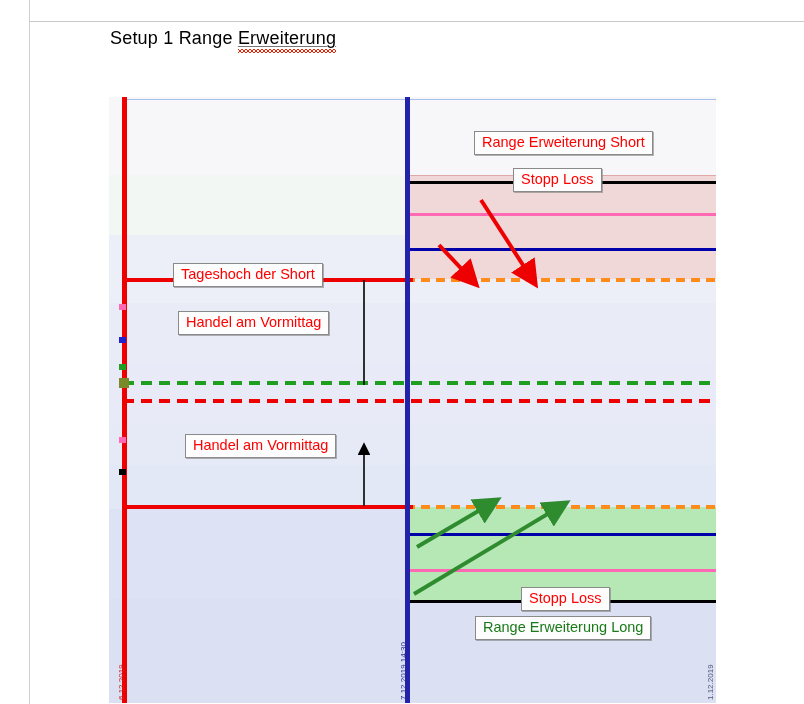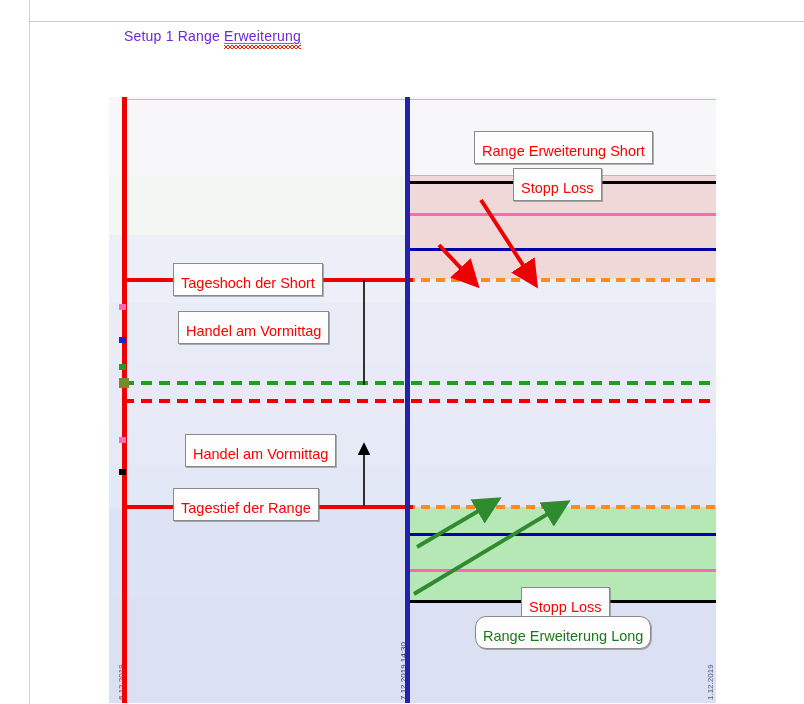--- a/index.html
+++ b/index.html
@@ -18,22 +18,22 @@
   .doc-left-gutter {
     position: absolute; left: 0; top: 0; width: 29px; height: 704px;
     background: #ffffff; border-right: 1px solid #d0d0d0;
   }
   .doc-top-rule {
     position: absolute; left: 29px; top: 21px; width: 775px; height: 0;
     border-top: 1px solid #c9c9c9;
   }
   
   .page-title {
-    position: absolute; left: 124px; top: 28px;
-    font-size: 14px; color: #6d28d9;
+    position: absolute; left: 110px; top: 28px;
+    font-size: 18px; color: #000000;
     letter-spacing: .2px; white-space: nowrap;
   }
   .spell {
     position: relative;
     text-decoration: underline;
     text-decoration-color: #777;
     text-decoration-thickness: 1px;
     text-underline-offset: 2px;
   }
   .spell::after {
@@ -57,21 +57,21 @@
   .band { position: absolute; left: 0; width: 100%; }
   .hline { position: absolute; }
   .vline { position: absolute; }
 
   
   .callout {
     position: absolute;
     background: #fdfdfd;
     border: 1px solid #8a8a8a;
     box-shadow: 1px 1px 0 rgba(120,120,120,.55);
-    padding: 11px 7px 4px 7px;
+    padding: 2px 7px 4px 7px;
     font-size: 14.5px;
     line-height: 16px;
     white-space: nowrap;
     color: #ff0000;
     font-family: "Liberation Sans", sans-serif;
   }
   .callout.green { color: #1a7a1a; }
   .callout.two-line { white-space: normal; text-align: center; line-height: 19px; }
 
   .vert-label {
@@ -181,25 +181,24 @@
 
     <div class="callout" style="left:404px;top:71px;">Stopp Loss</div>
 
     <div class="callout" style="left:64px;top:166px;">Tageshoch der Short</div>
 
     <div class="callout" style="left:69px;top:214px;">Handel am Vormittag</div>
 
 
     <div class="callout" style="left:76px;top:337px;">Handel am Vormittag</div>
 
-    <div class="callout" style="left:64px;top:391px;">Tagestief der Range</div>
 
     <div class="callout" style="left:412px;top:490px;">Stopp Loss</div>
 
-    <div class="callout green" style="left:366px;top:519px;border-radius:11px;">Range Erweiterung Long</div>
+    <div class="callout green" style="left:366px;top:519px;">Range Erweiterung Long</div>
 
     <div class="vert-label blue" style="left:290px;top:603px;">7.12.2019 14:30</div>
 
     <div class="vert-label red" style="left:8px;top:603px;">6.12.2019</div>
 
     <div class="vert-label gray" style="left:597px;top:603px;">1.12.2019</div>
 
   </div>
 </div>
 

